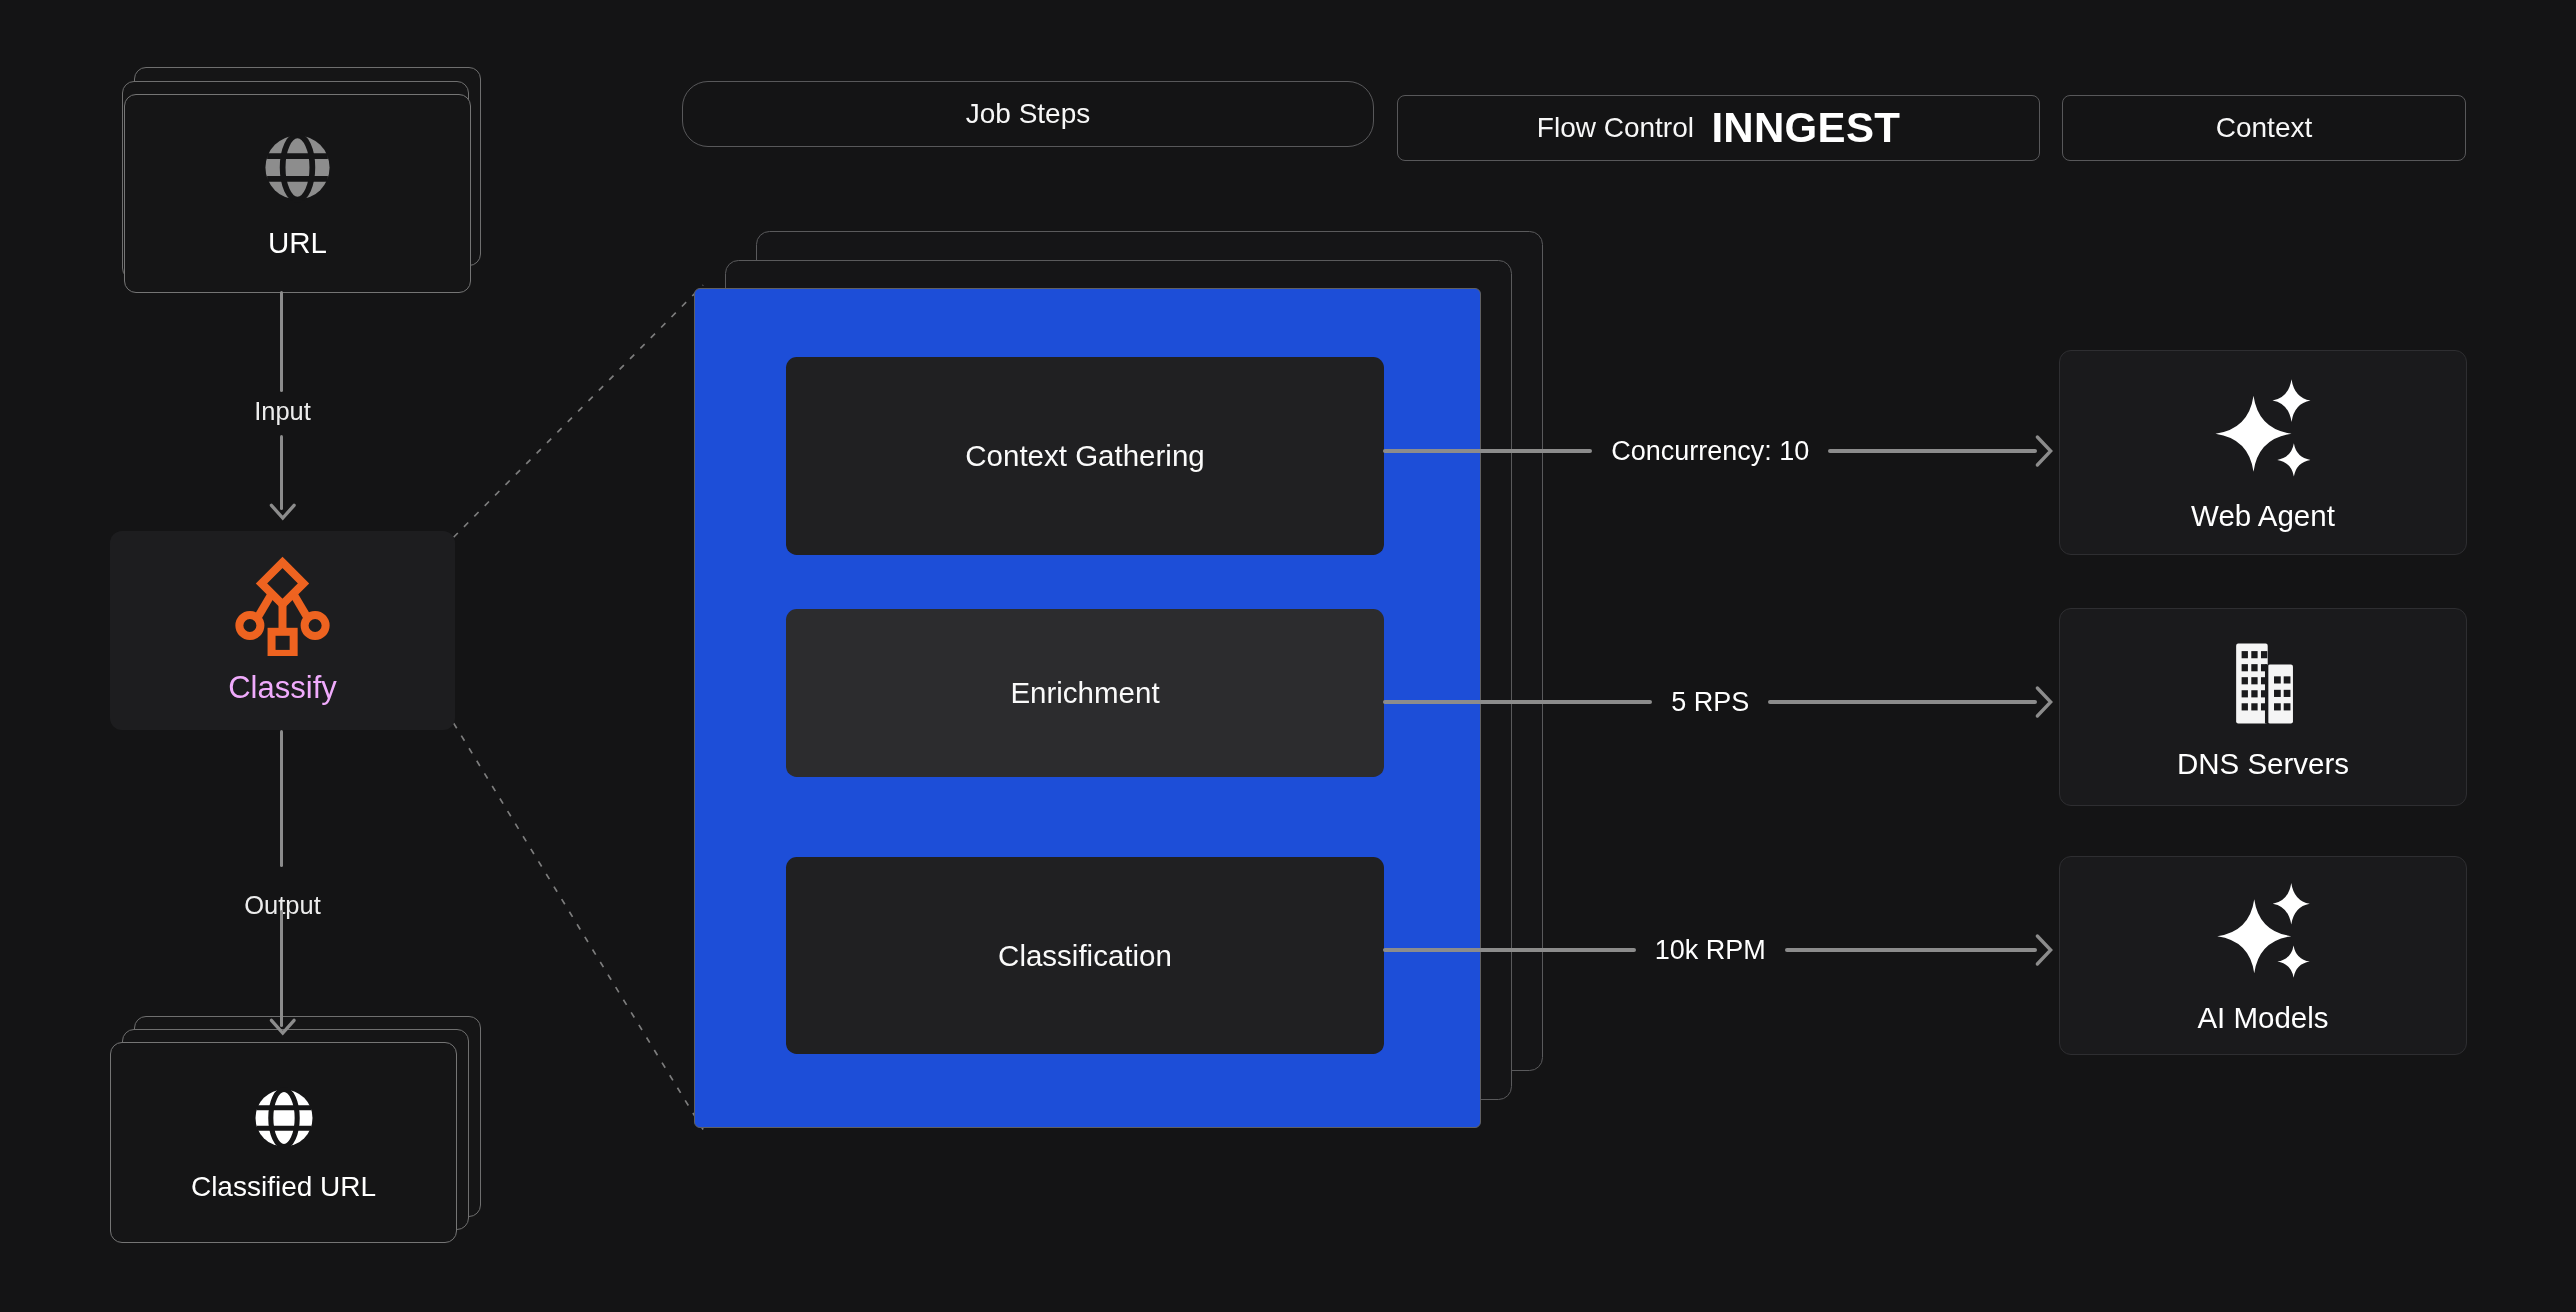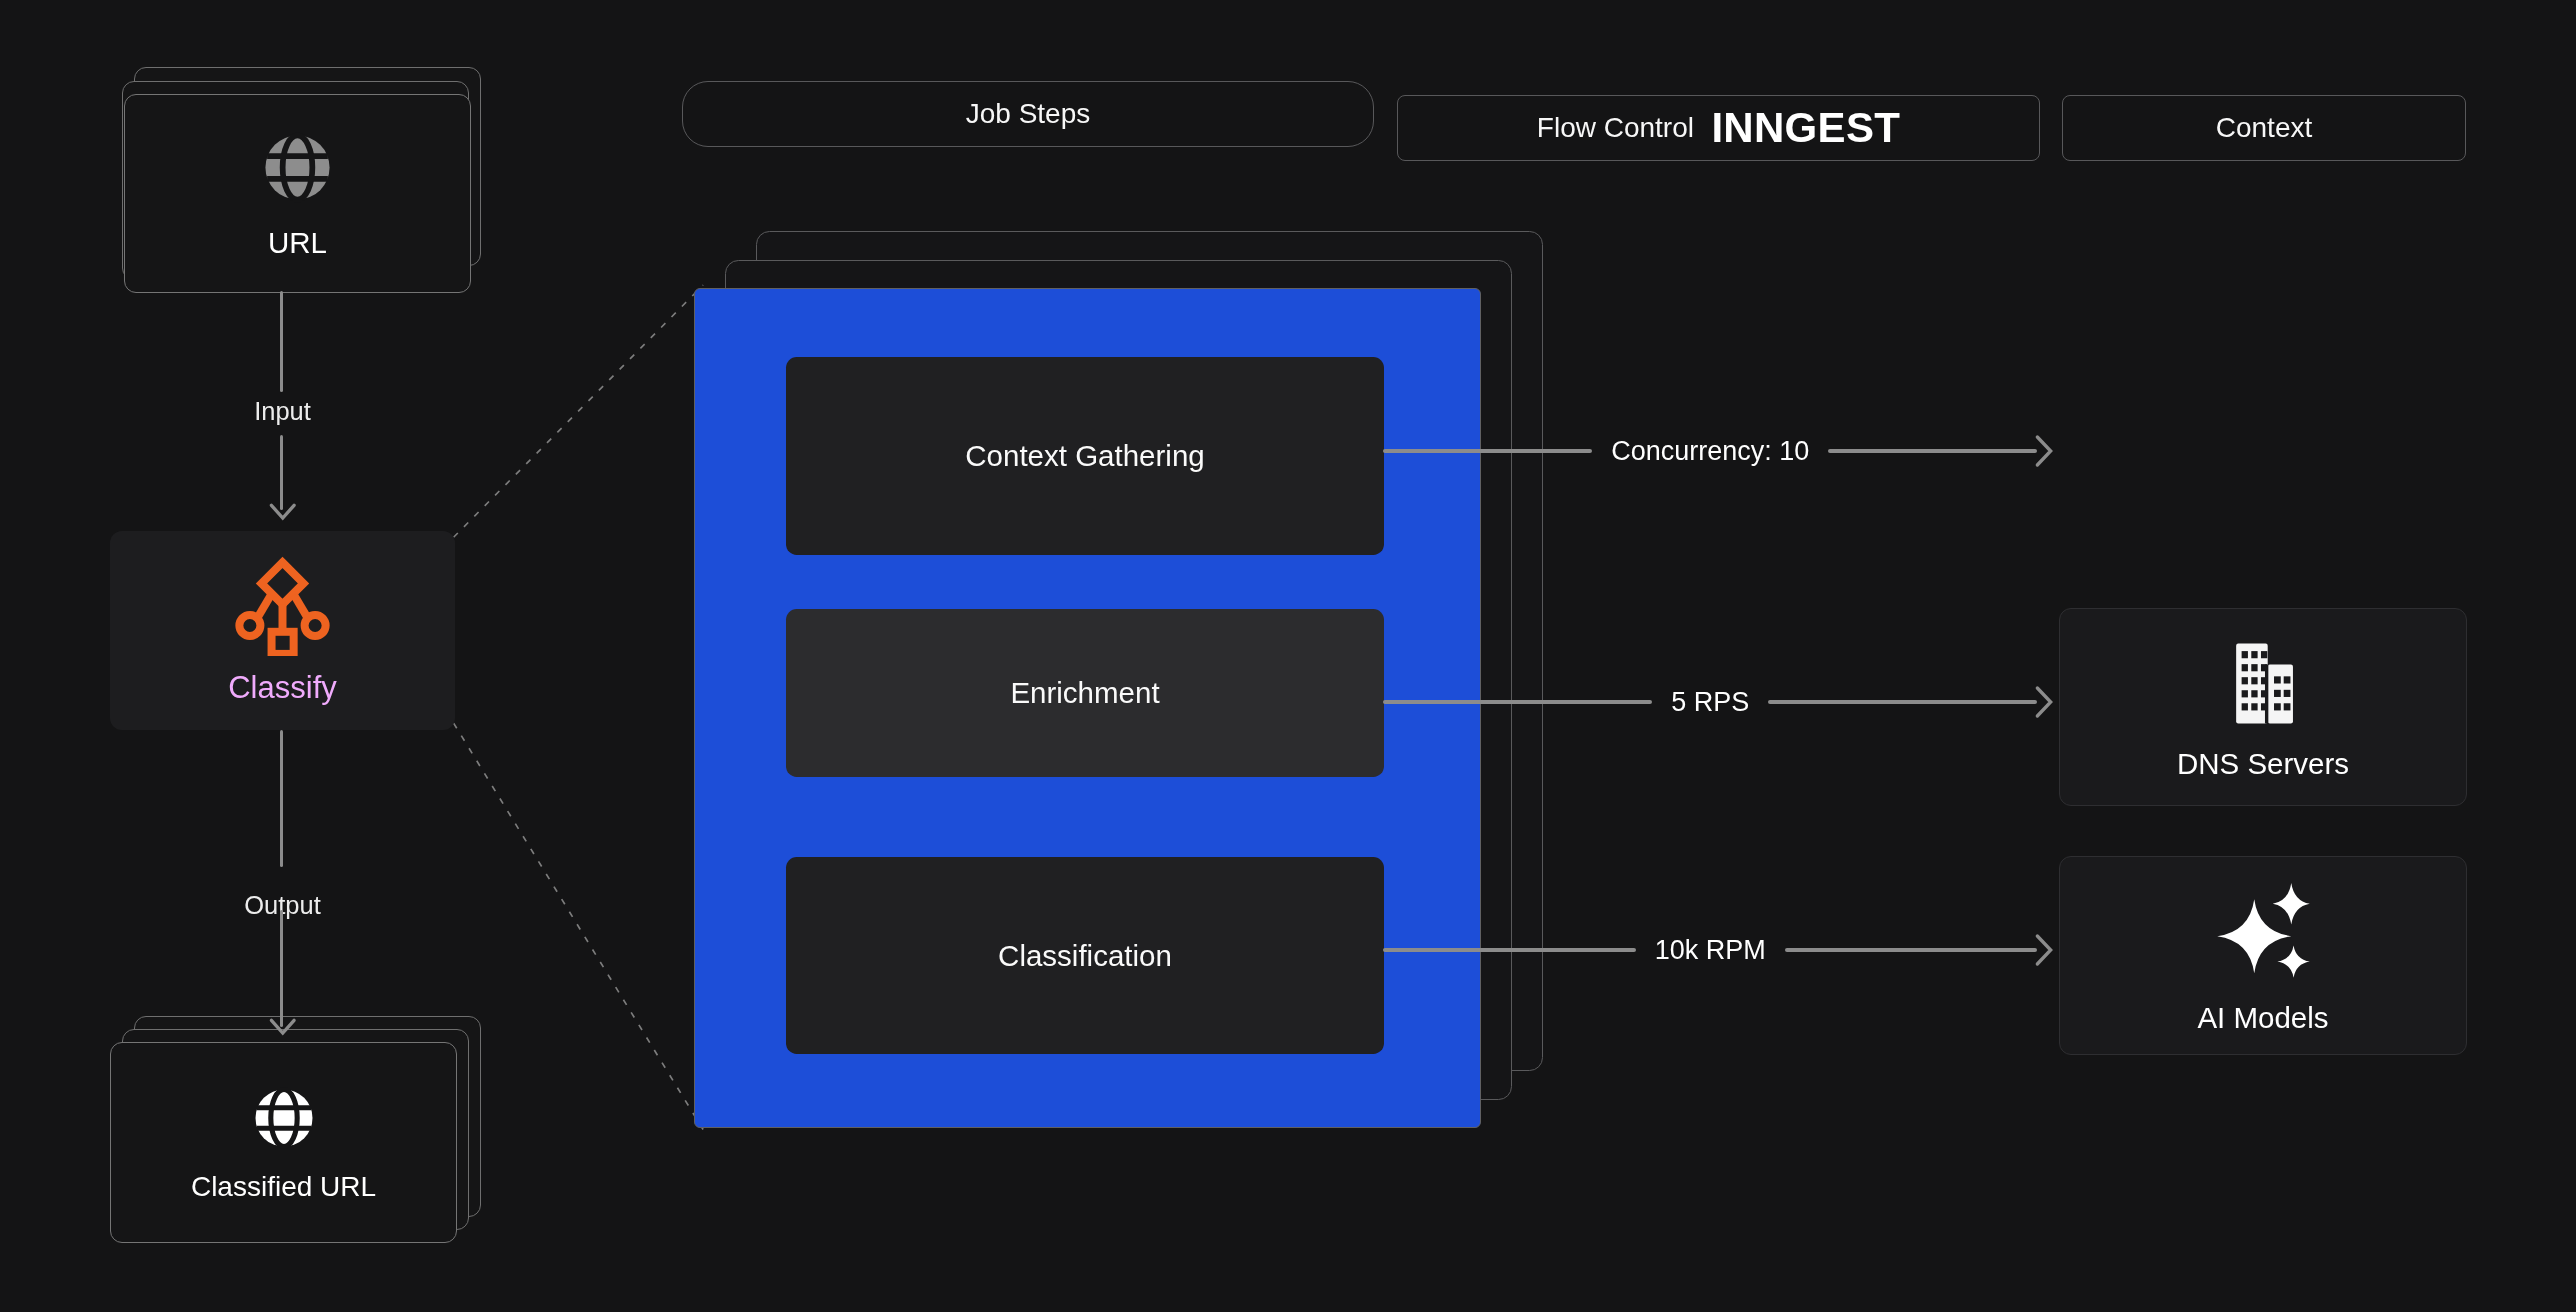--- a/index.html
+++ b/index.html
@@ -164,20 +164,28 @@
   </div>
   <div class="flow-row" style="top:930px;">
     <div class="seg"></div>
     <span class="alabel">10k RPM</span>
     <div class="seg"></div>
     <svg class="chev" width="20" height="36" style="margin-left:-3.4px;" viewBox="0 0 30 54">
       <path d="M5 6 L25 27 L5 48" stroke="#8c8c8c" stroke-width="5" fill="none" stroke-linecap="round"></path>
     </svg>
   </div>
 
+  <div class="ctx-card" style="top:350px;height:203px;">
+    <svg width="114" height="114" viewBox="0 0 48 48" fill="#ffffff">
+      <path d="M20 10 Q22 24 36 26 Q22 28 20 42 Q18 28 4 26 Q18 24 20 10 Z"></path>
+      <path d="M36 3 Q37.2 10.8 44 12 Q37.2 13.2 36 21 Q34.8 13.2 28 12 Q34.8 10.8 36 3 Z"></path>
+      <path d="M37 30 Q38 36 44 37 Q38 38 37 44 Q36 38 30 37 Q36 36 37 30 Z"></path>
+    </svg>
+    <span class="lbl">Web Agent</span>
+  </div>
   <div class="ctx-card" style="top:608px;height:196px;">
     <svg width="101" height="101" viewBox="0 0 48 48">
       <rect x="11" y="5" width="15" height="38" rx="1" fill="#f5f5f5"></rect>
       <rect x="26" y="15" width="12" height="28" rx="1" fill="#f5f5f5"></rect>
       <rect x="24.7" y="15" width="1.6" height="28" fill="#1a1a1c"></rect>
       <g fill="#1a1a1c">
         <rect x="13.6" y="8.6" width="3" height="3.4"></rect>
           <rect x="18.2" y="8.6" width="3" height="3.4"></rect>
           <rect x="22.8" y="8.6" width="3" height="3.4"></rect>
         <rect x="13.6" y="14.8" width="3" height="3.4"></rect>

